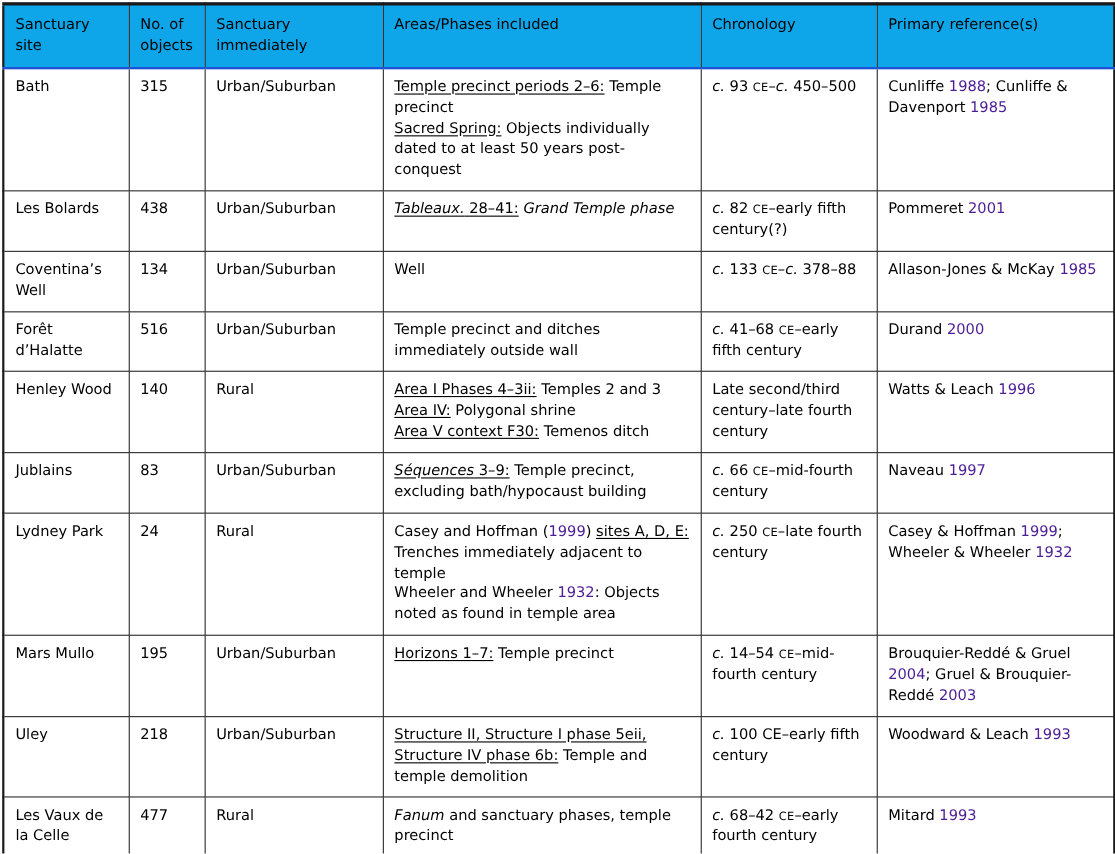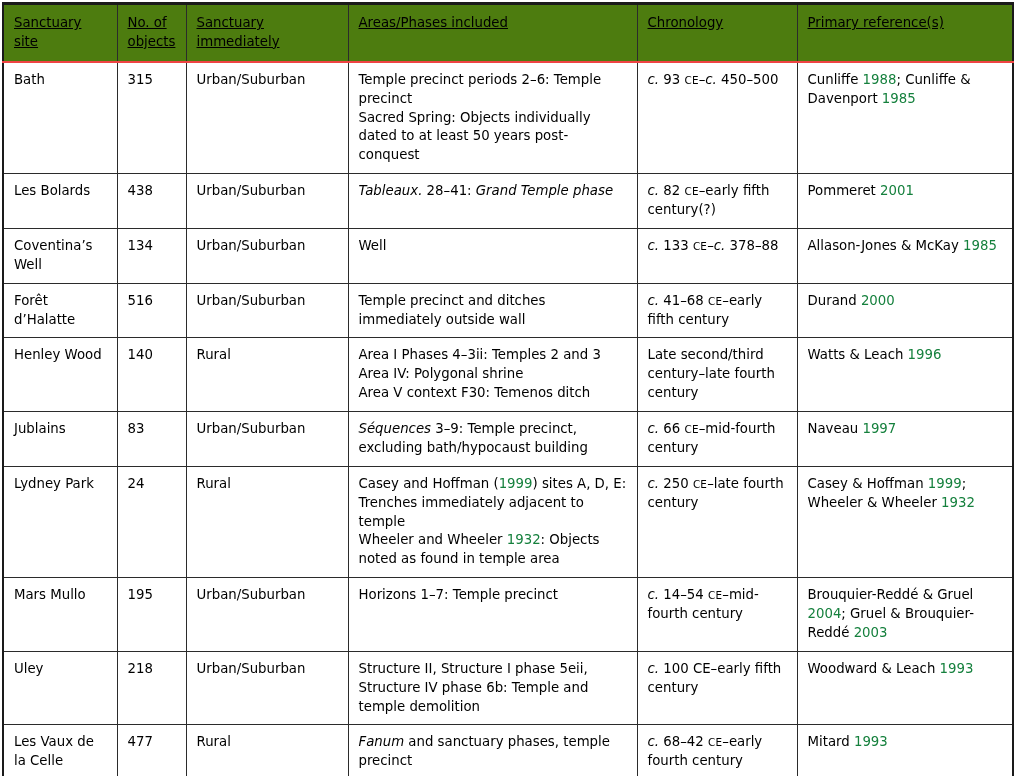--- a/index.html
+++ b/index.html
@@ -36,44 +36,43 @@
     border-right: 1.5px solid #2b2b2b;
     border-bottom: 1.5px solid #2b2b2b;
     vertical-align: top;
     text-align: left;
     font-weight: normal;
     padding: 8px 9px 8px 10px;
     font-size: 13.3px;
     line-height: 1.42;
   }
   table.sanctuary-table th {
-    background: #4d7c0f;
-    border-bottom: 2px solid #ef4444;
+    background: #0ea5e9;
+    border-bottom: 2px solid #1d4ed8;
     padding-top: 9px;
     padding-bottom: 9px;
-    text-decoration: underline;
   }
   table.sanctuary-table tr > :last-child {
     border-right: none;
   }
   table.sanctuary-table tr:last-child td {
     border-bottom: none;
   }
   
   col.c-site { width: 114px; }
   col.c-objects { width: 69px; }
   col.c-env { width: 162px; }
   col.c-areas { width: 289px; }
   col.c-chron { width: 160px; }
   col.c-ref { width: 216px; }
 
   .hdr-line { display: block; }
-  .u { text-underline-offset: 2px; text-align: right; }
+  .u { text-decoration: underline; text-underline-offset: 2px; text-align: right; }
   .it { font-style: italic; }
-  .yr { color: #15803d; }
+  .yr { color: #4c1d95; }
   .sc { font-size: 10.4px; letter-spacing: 0.2px; }
   .cell-line { display: block; }
 </style>
 </head>
 <body>
 
 <div class="table-wrap">
   <table class="sanctuary-table">
     <colgroup>
       <col class="c-site">

